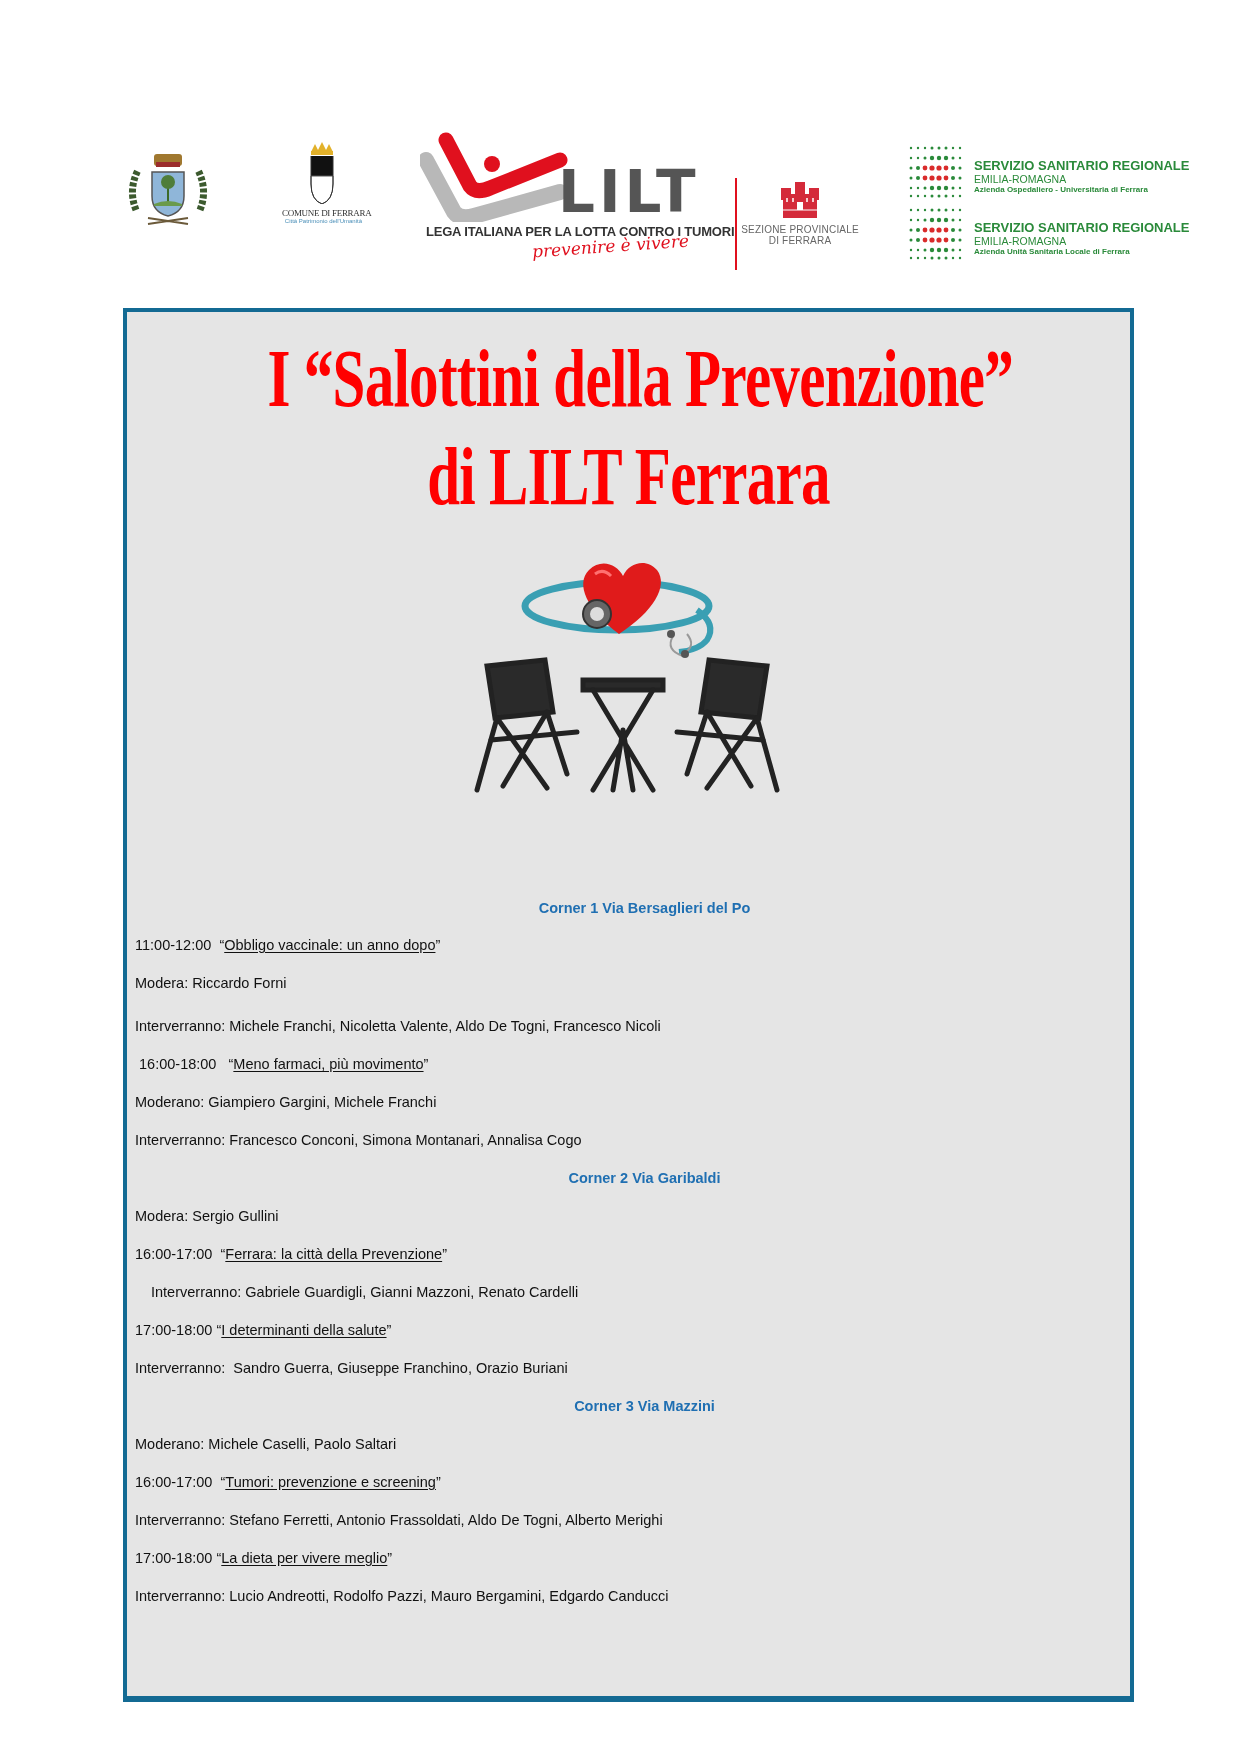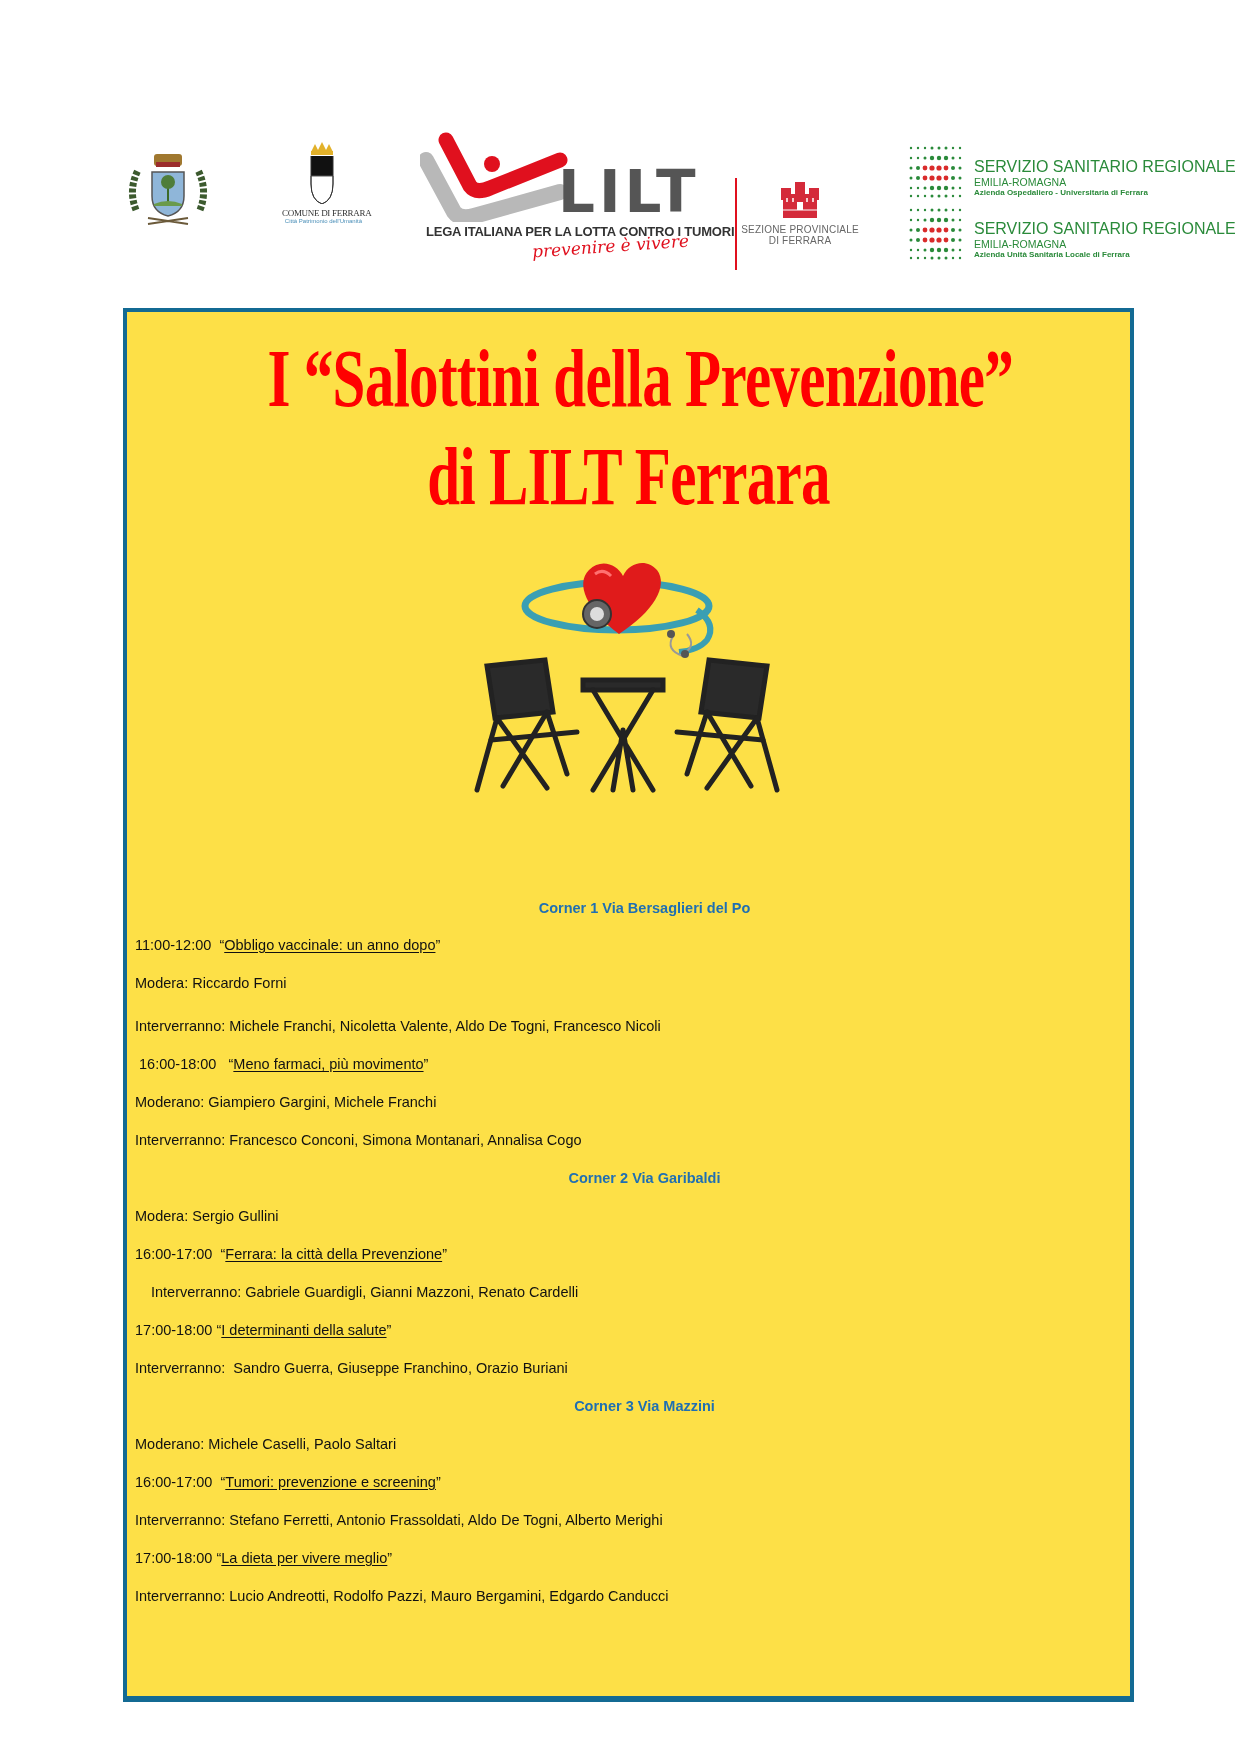--- a/index.html
+++ b/index.html
@@ -19,26 +19,26 @@
   .lilt-full { position:absolute; left:6px; top:94px; font-size:13px; font-weight:bold; color:#333; white-space:nowrap; letter-spacing:-0.2px; }
   .lilt-slogan { position:absolute; left:112px; top:106px; font-size:17px; font-style:italic; color:#e0101e; white-space:nowrap; transform:rotate(-4deg); font-family:"DejaVu Serif", serif; }
   .divider { left:735px; top:178px; width:2px; height:92px; background:#e0101e; }
   .sez { left:735px; top:180px; width:130px; height:90px; text-align:center; }
   .sez .castle { margin:0 auto; }
   .sez .t1, .sez .t2 { font-size:10px; color:#666; white-space:nowrap; letter-spacing:0.2px; }
   
   .ssr { left:908px; width:300px; height:56px; }
   .ssr .dots { position:absolute; left:0; top:0; width:60px; height:56px; }
   .ssr .txt { position:absolute; left:66px; top:14px; }
-  .ssr .l1 { font-size:16px; font-weight:normal; color:#2a8a3a; white-space:nowrap; }
+  .ssr .l1 { font-size:13px; font-weight:bold; color:#2a8a3a; white-space:nowrap; }
   .ssr .l2 { font-size:10.5px; color:#2a8a3a; white-space:nowrap; }
   .ssr .l3 { font-size:8px; font-weight:bold; color:#2a8a3a; white-space:nowrap; }
 
   
-  .frame { position:absolute; left:123px; top:308px; width:1003px; height:1384px; border:4px solid #136a93; border-bottom-width:6px; background:#fde047; }
+  .frame { position:absolute; left:123px; top:308px; width:1003px; height:1384px; border:4px solid #136a93; border-bottom-width:6px; background:#e5e5e5; }
   .title { position:absolute; left:0; width:1003px; text-align:center; font-family:"Liberation Serif", serif; font-weight:bold; color:#ff0000; font-size:82px; line-height:1; transform:scaleX(0.72); transform-origin:center; letter-spacing:-1px; white-space:nowrap; }
   .title.l1 { top:26px; }
   .title.l2 { top:124px; }
   .illus { position:absolute; left:340px; top:228px; width:320px; height:260px; }
   .date { position:absolute; left:0; width:1003px; top:520px; text-align:center; }
   .date span { display:inline-block; font-family:"Liberation Serif", serif; font-weight:bold; font-style:italic; font-size:44px; color:#1766b5; text-decoration:underline; text-decoration-thickness:3px; text-underline-offset:6px; transform:scaleX(0.78); letter-spacing:-1px; white-space:pre; }
   .corner { position:absolute; left:16px; width:1003px; text-align:center; font-size:14.5px; font-weight:bold; color:#1f6fb2; }
   .line { position:absolute; left:8px; font-size:14.5px; color:#111; white-space:pre; }
   .line u { text-decoration:underline; text-underline-offset:2px; }
 </style>

